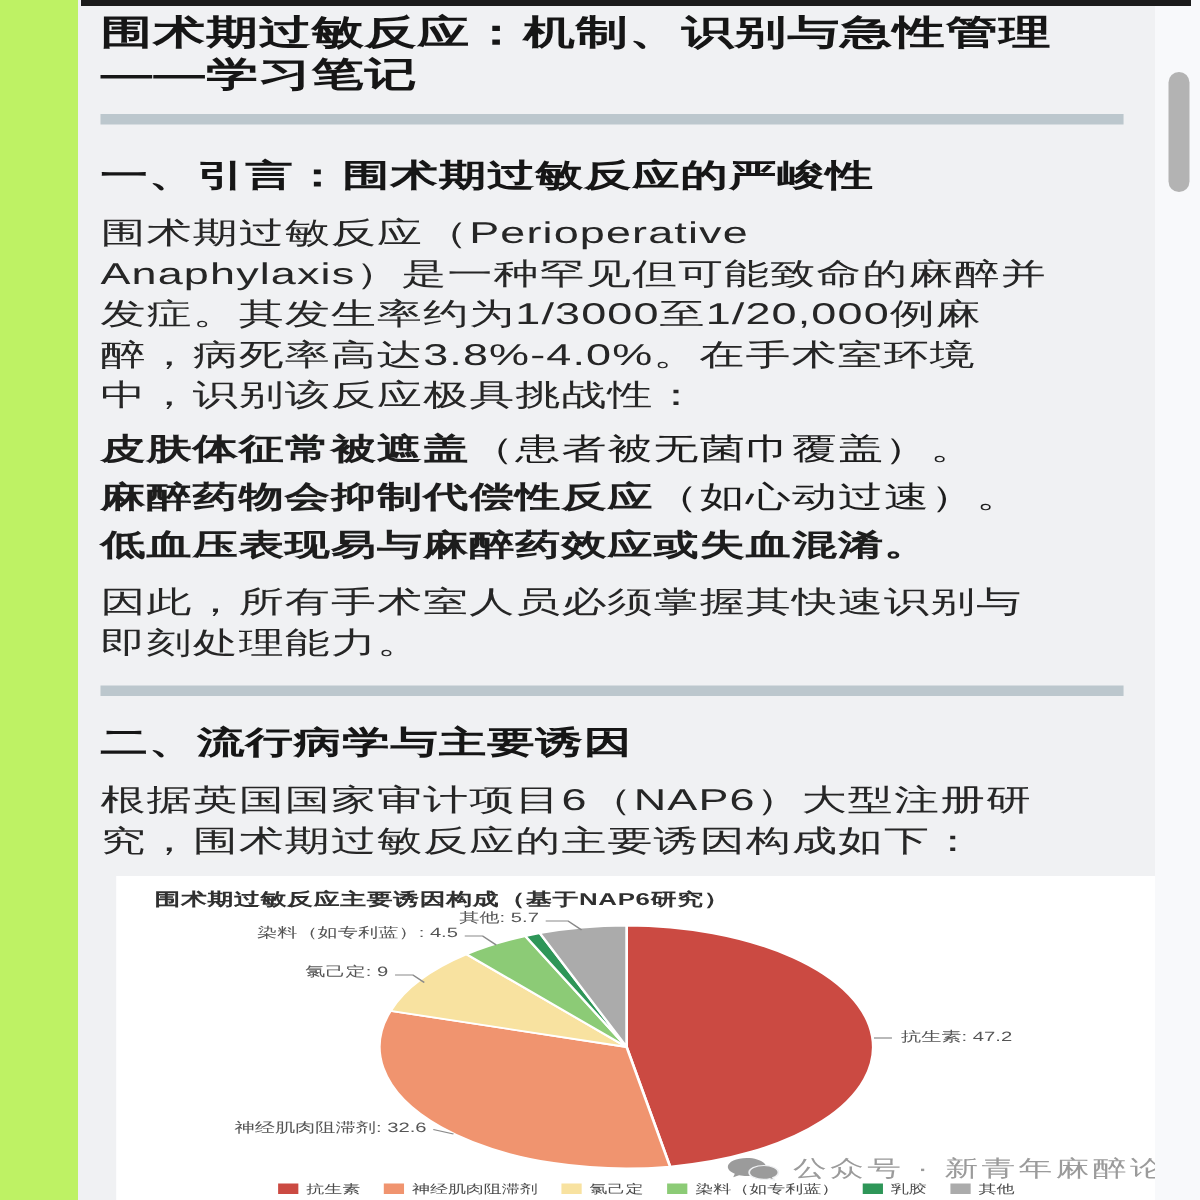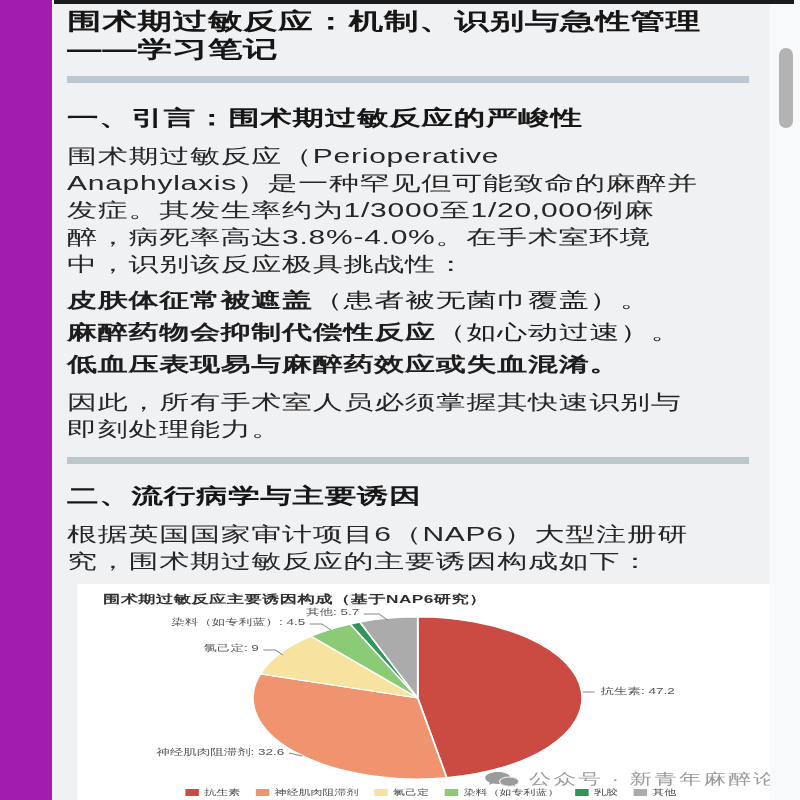--- a/index.html
+++ b/index.html
@@ -1,18 +1,18 @@
 <!DOCTYPE html>
 <html><head>
 <meta charset="utf-8">
 <style>
   html,body{margin:0;padding:0;background:#ffffff;}
   *{box-sizing:border-box;}
   body{font-family:"Liberation Sans","DejaVu Sans",sans-serif;}
-  .page{position:relative;width:800px;height:800px;background:#a21caf;overflow:hidden;}
+  .page{position:relative;width:800px;height:800px;background:#bef264;overflow:hidden;}
   .content{position:absolute;left:52px;top:0;width:718px;height:800px;background:#f0f1f3;}
   .right-gutter{position:absolute;left:770px;top:0;width:30px;height:800px;background:#f8f9fb;}
   .scroll-thumb{position:absolute;left:9px;top:48px;width:14px;height:80px;background:#b3b3b3;border-radius:7px;}
   .top-edge-bar{position:absolute;left:54px;top:0;width:740px;height:4px;background:#1b1b1b;z-index:6;}
   .stretch{position:absolute;left:0;top:0;width:479px;height:800px;transform:scaleX(1.499);transform-origin:0 0;padding:0 0 0 10px;}
   .page-title{margin:7px 0 0 0;font-size:23px;line-height:28px;font-weight:700;color:#161616;letter-spacing:.5px;white-space:pre-line;}
   .divider{height:7px;width:455px;background:#bcc7cd;margin-top:13px;}
   .divider2{margin-top:14px;}
   .section-heading{margin:20px 0 0 0;font-size:21px;line-height:29px;font-weight:700;color:#161616;letter-spacing:.5px;}
   .section-heading.second{margin-top:17px;}

